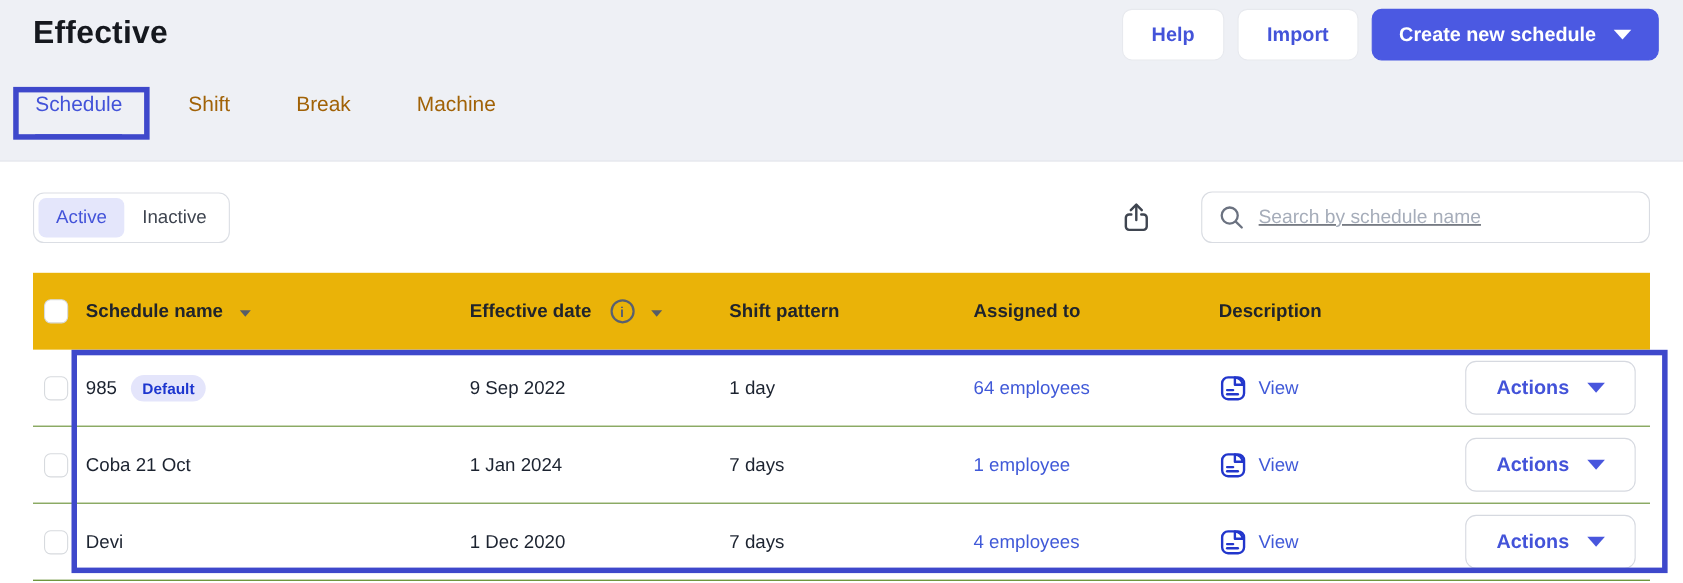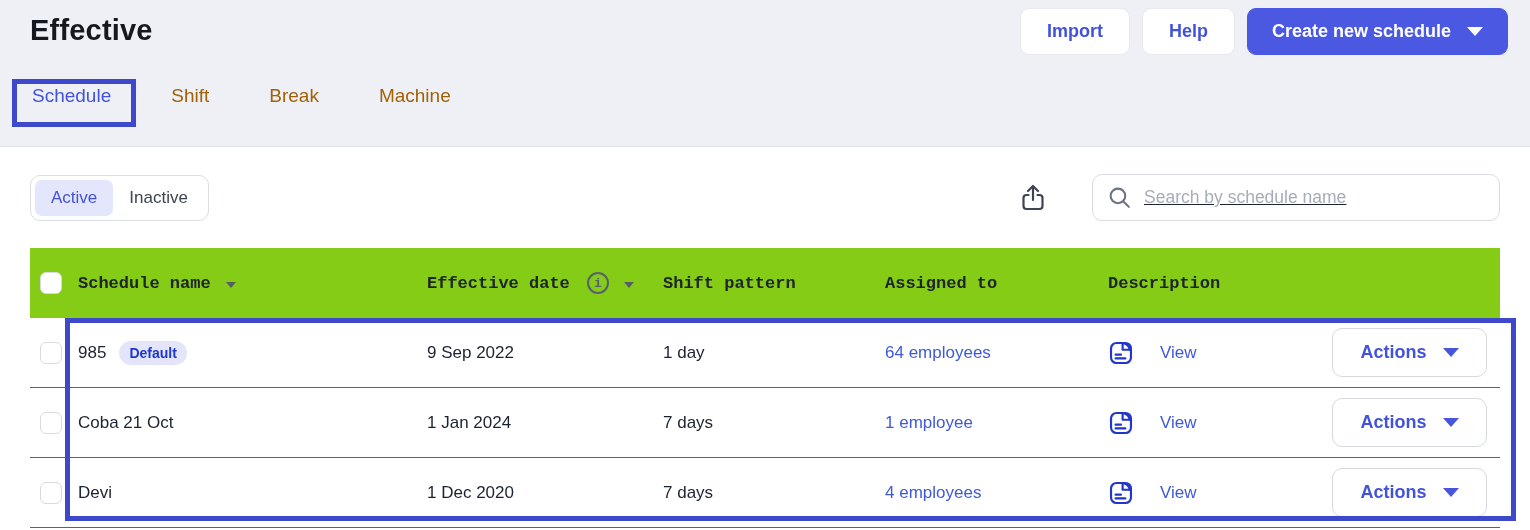--- a/index.html
+++ b/index.html
@@ -32,36 +32,36 @@
   .seg-item.selected { background:#e4e6fb; color:#4353d9; }
   .toolbar-right { display:flex; align-items:center;text-decoration:underline; }
   .icon-btn { background:none; border:none; cursor:pointer; margin-right:44px; display:flex; }
   .search-box { display:flex; align-items:center; width:408px; height:47px; border:1px solid #d9dce2; border-radius:10px; background:#ffffff; padding:0 14px; }
   .search-box input { border:none; outline:none; flex:1; font-size:17.5px; font-family:"Liberation Sans",sans-serif; color:#3f4550; margin-left:12px; background:transparent; }
   .search-box input::placeholder { color:#a6adba; }
 
   
   .table { width:1470px; }
   .trow { display:grid; grid-template-columns:48px 349px 236px 222px 223px 224px 1fr; align-items:center; height:70px; }
-  .thead { background:#84cc16; font-weight:700; font-size:17px; color:#20242c;font-family:Liberation Mono, monospace; }
+  .thead { background:#eab308; font-weight:700; font-size:17px; color:#20242c; }
   .tbody .trow { border-bottom:1px solid #4d7c0f; background:#ffffff; font-size:17px; }
   .cell { display:flex; align-items:center; }
   .cell-check { padding-left:10px; }
   .checkbox { width:22px; height:22px; border:1.5px solid #d7dade; border-radius:6px; background:#ffffff; cursor:pointer; }
   .hdr-label { display:flex; align-items:center; gap:9px; }
   .sort { display:flex; flex-direction:column; gap:3px; margin-left:6px; cursor:pointer; }
   .sort .up { width:0; height:0; border-left:5px solid transparent; border-right:5px solid transparent; border-bottom:6px solid #949bа8; border-bottom-color:#949ba8; }
   .sort .down { width:0; height:0; border-left:5px solid transparent; border-right:5px solid transparent; border-top:6px solid #565d68; }
   .info-icon { width:22px; height:22px; border:2px solid #596070; border-radius:50%; display:inline-flex; align-items:center; justify-content:center;
                font-size:13px; font-weight:700; color:#596070; margin-left:8px; }
   .name-cell { gap:13px; }
   .badge { font-size:14px; font-weight:700; color:#1d36cf; background:#e4e5fb; padding:4px 10px; border-radius:999px; }
   .badge:empty { display:none; }
   .link { color:#4059d8; cursor:pointer; }
-  .desc-cell { gap:26px; }
+  .desc-cell { gap:10px; }
   .actions-btn { width:155px; height:49px; border:1px solid #d6d9e0; border-radius:10px; background:#ffffff;
                  display:flex; align-items:center; justify-content:center; gap:16px; cursor:pointer;
                  font-size:18px; font-weight:700; color:#4353d9; font-family:"Liberation Sans",sans-serif; }
   .actions-btn .caret { width:0; height:0; border-left:8px solid transparent; border-right:8px solid transparent; border-top:9px solid #4856dd; }
 
   
   .annot { position:absolute; border:5px solid #3e48cb; pointer-events:none; z-index:50; }
   .annot-tab { left:12px; top:79px; width:124px; height:48px; }
   .annot-table { left:65px; top:318px; width:1451px; height:203px; }
 
@@ -69,22 +69,22 @@
 </style>
 </head>
 <body>
 
 <div class="page">
 
   <div class="top-section">
     <div class="header-row">
       <div class="page-title">Effective</div>
       <div class="header-actions">
+        <button class="btn btn-ghost">Help</button>
         <button class="btn btn-ghost">Import</button>
-        <button class="btn btn-ghost">Help</button>
         <button class="btn btn-primary">
           <span>Create new schedule</span>
           <span class="caret-down"></span>
         </button>
       </div>
     </div>
     <div class="tabs">
       <div class="tab active">Schedule</div>
       <div class="tab">Shift</div>
       <div class="tab">Break</div>

